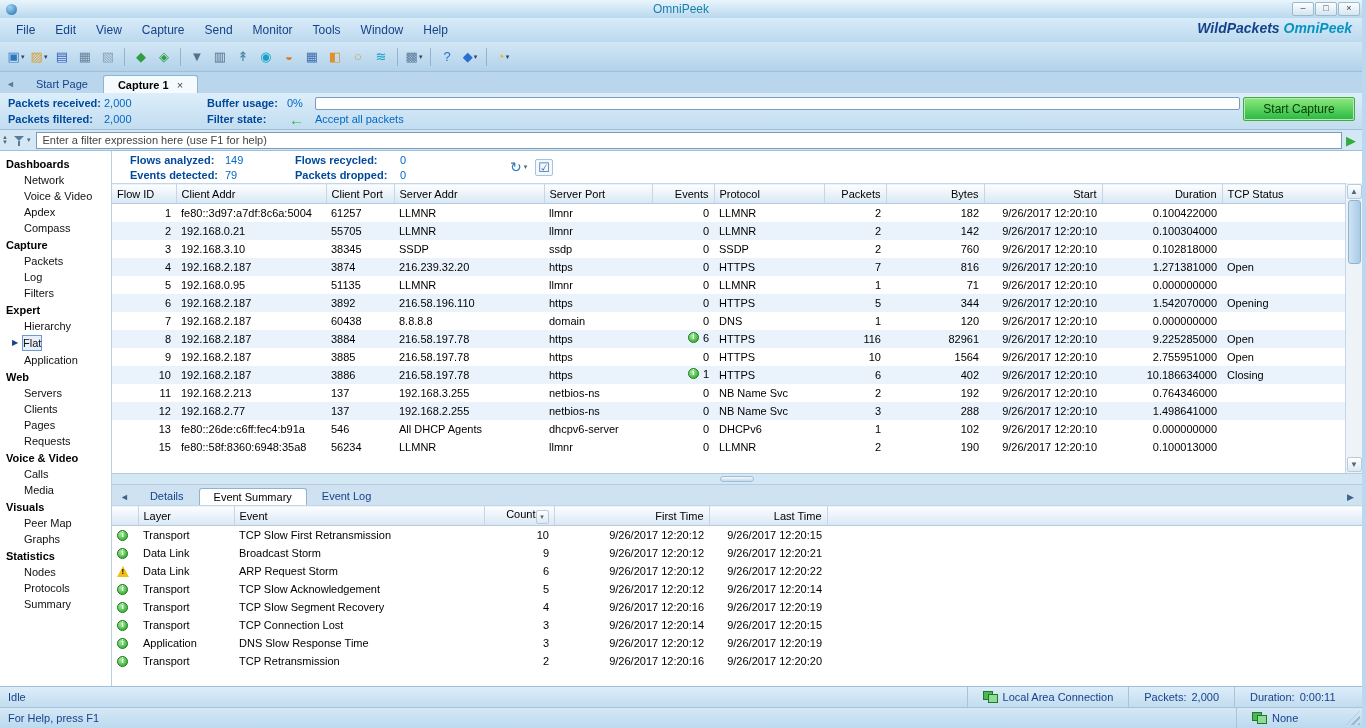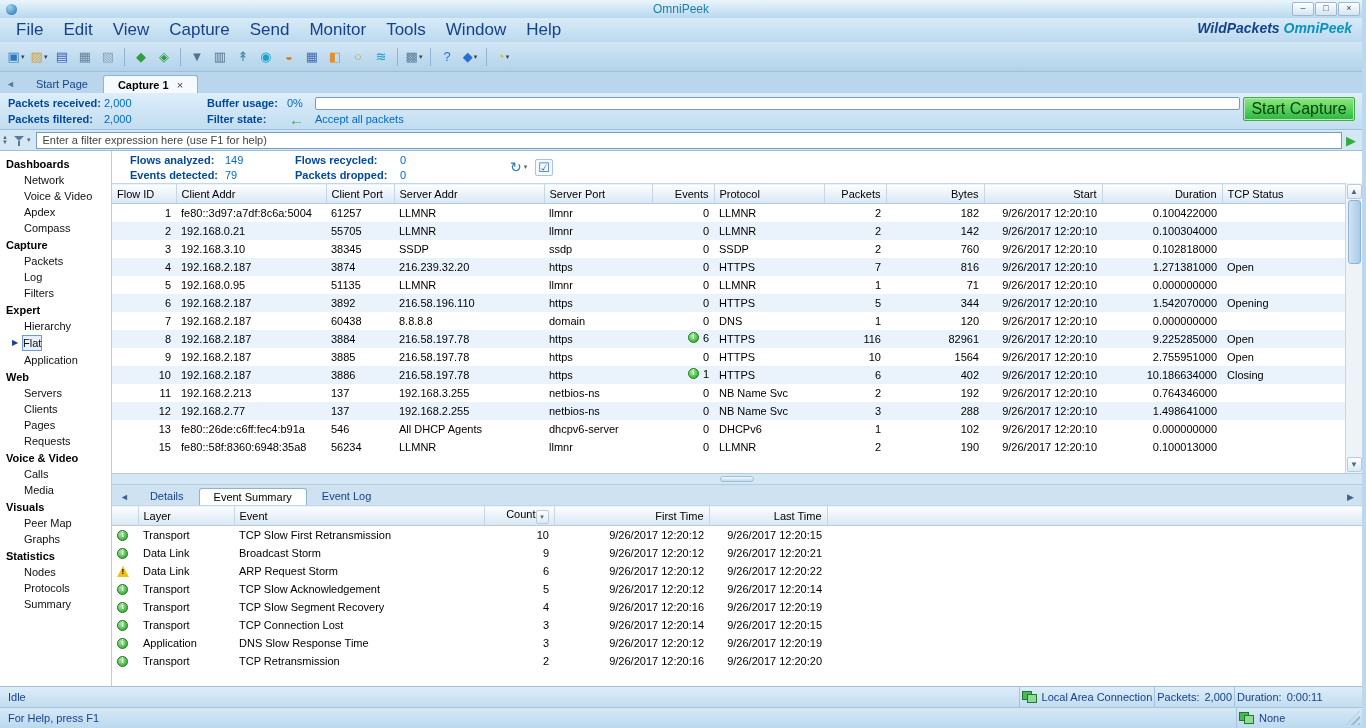--- a/index.html
+++ b/index.html
@@ -10,21 +10,21 @@
   
   .titlebar { height:18px; background:linear-gradient(#e9f5fc,#b9d8ee); position:relative; display:flex; align-items:center; flex:0 0 18px; }
   .app-icon { width:11px; height:11px; border-radius:50%; background:radial-gradient(circle at 35% 30%,#9fd4f0,#1f6fb0); margin-left:6px; }
   .titlebar .title { position:absolute; left:0; right:0; text-align:center; color:#1a7fae; font-size:12px; }
   .win-btns { margin-left:auto; display:flex; gap:1px; padding-right:2px; z-index:2; }
   .win-btn { width:22px; height:14px; background:linear-gradient(#fdfeff,#d4e6f2); border:1px solid #9fb8cc; border-radius:2px; font-size:9px; line-height:11px; text-align:center; color:#444; }
 
   
   .menubar { height:24px; flex:0 0 24px; display:flex; align-items:center; background:linear-gradient(#d8ebf8,#bcd9ee); padding-left:6px; position:relative; }
   .menu-items { display:flex; }
-  .menu-item { padding:3px 10px; color:#15428b; font-size:17px; cursor:default; }
+  .menu-item { padding:3px 10px; color:#15428b; font-size:12px; cursor:default; }
   .brand { position:absolute; right:10px; top:2px; font-style:italic; font-weight:bold; font-size:14px; }
   .brand .wp { color:#15428b; } .brand .op { color:#0a93c2; }
 
   
   .toolbar { height:30px; flex:0 0 30px; display:flex; align-items:center; background:linear-gradient(#d2e7f6,#b2d2ea); padding-left:5px; gap:1px; border-bottom:1px solid #9fbfd8; }
   .tb-icon { min-width:22px; height:22px; display:flex; align-items:center; justify-content:center; font-size:13px; border-radius:3px; padding:0 2px; }
   .tb-dd { font-size:7px; color:#345; margin-left:1px; }
   .tb-sep { width:1px; height:18px; background:#93b4cf; margin:0 4px; display:inline-block; }
 
   
@@ -33,21 +33,21 @@
   .tab-strip { display:flex; align-items:flex-end; }
   .tab { padding:3px 14px 2px 14px; font-size:11px; color:#15428b; border:1px solid transparent; display:flex; gap:8px; align-items:center; }
   .tab.active { background:#f4fafe; border:1px solid #8fb3d1; border-bottom:none; border-radius:3px 3px 0 0; color:#000; font-weight:bold; }
   .tab-close { font-size:11px; color:#444; font-weight:normal; }
 
   
   .cap-panel { height:37px; flex:0 0 37px; background:linear-gradient(#ddeefa,#c2ddf0); position:relative; border-bottom:1px solid #9fbfd8; }
   .cap-label { position:absolute; font-weight:bold; color:#00489b; }
   .cap-value { position:absolute; color:#0068c8; }
   .progressbar { position:absolute; left:315px; top:4px; width:925px; height:13px; background:#fff; border:1px solid #7a9ac0; border-radius:2px; }
-  .start-btn { position:absolute; right:7px; top:4px; width:112px; height:24px; background:linear-gradient(#8cea7c,#28b842); border:1px solid #3fae3f; box-shadow:0 0 0 1px #bfe3bf inset; border-radius:2px; font-size:16px; color:#083; color:#064006; display:flex; align-items:center; justify-content:center; font-family:"Liberation Sans",sans-serif; }
+  .start-btn { position:absolute; right:7px; top:4px; width:112px; height:24px; background:linear-gradient(#8cea7c,#28b842); border:1px solid #3fae3f; box-shadow:0 0 0 1px #bfe3bf inset; border-radius:2px; font-size:12px; color:#083; color:#064006; display:flex; align-items:center; justify-content:center; font-family:"Liberation Sans",sans-serif; }
   .green-arrow { position:absolute; color:#2fae3c; font-weight:bold; font-size:15px; line-height:10px; }
 
   
   .filterbar { height:21px; flex:0 0 21px; background:#d4e7f5; display:flex; align-items:center; border-bottom:1px solid #9fbfd8; }
   .spin { display:flex; flex-direction:column; font-size:6px; color:#567; line-height:5px; padding:0 2px; }
   .funnel-btn { display:flex; align-items:center; gap:2px; padding:0 4px; }
   .funnel { position:relative; width:11px; height:11px; }
   .funnel:before { content:""; position:absolute; top:1px; left:0; border-left:5px solid transparent; border-right:5px solid transparent; border-top:5px solid #5a7b98; }
   .funnel:after { content:""; position:absolute; top:6px; left:4px; width:2px; height:5px; background:#5a7b98; }
   .filter-input { flex:1; height:17px; border:1px solid #7a9ac0; background:#fff; font-family:"Liberation Sans",sans-serif; font-size:11px; padding:0 5px; color:#222; margin:0 4px 0 2px; }
@@ -102,21 +102,21 @@
   .info-dot:after { content:"i"; position:absolute; left:0; right:0; top:-1px; text-align:center; font-size:8px; font-weight:bold; color:#fff; font-family:"Liberation Serif",serif; }
   .warn-tri { display:inline-block; width:0; height:0; border-left:6px solid transparent; border-right:6px solid transparent; border-bottom:11px solid #f2c012; position:relative; vertical-align:-2px; }
   .warn-tri:after { content:"!"; position:absolute; left:-1.5px; top:1px; font-size:8px; font-weight:bold; color:#000; }
   .ev-num { display:inline-flex; align-items:center; gap:4px; }
 
   .count-dd { float:right; width:13px; height:14px; background:linear-gradient(#fff,#dce9f4); border:1px solid #b7cbdd; border-radius:2px; font-size:7px; color:#567; text-align:center; line-height:12px; margin-top:2px; }
 
   
   .statusbar { height:21px; flex:0 0 21px; background:linear-gradient(#ddedf9,#c2dcef); border-top:1px solid #9fbfd8; display:flex; align-items:center; color:#15428b; }
   .statusbar .left { padding-left:8px; flex:1; }
-  .sb-seg { border-left:1px solid #a8c4da; height:100%; display:flex; align-items:center; padding:0 2px; gap:5px; }
+  .sb-seg { border-left:1px solid #a8c4da; height:100%; display:flex; align-items:center; padding:0 15px; gap:5px; }
   .sb-seg.duration { width:128px; }
   .net-icon { width:15px; height:12px; position:relative; display:inline-block; }
   .net-icon:before { content:""; position:absolute; left:0; top:0; width:8px; height:7px; background:#4db659; border:1px solid #1f7a28; }
   .net-icon:after { content:""; position:absolute; right:0; bottom:0; width:8px; height:7px; background:#8fdc98; border:1px solid #1f7a28; }
 
   .helpbar { height:21px; flex:0 0 21px; background:linear-gradient(#d5e8f6,#bcd9ee); border-top:1px solid #a8c4da; display:flex; align-items:center; color:#15428b; }
   .helpbar .left { padding-left:8px; flex:1; }
   .grip { width:14px; height:14px; margin-right:2px; background:
     repeating-linear-gradient(135deg, transparent 0 3px, #9fb8cc 3px 5px); clip-path:polygon(100% 0,100% 100%,0 100%); }
 </style>

